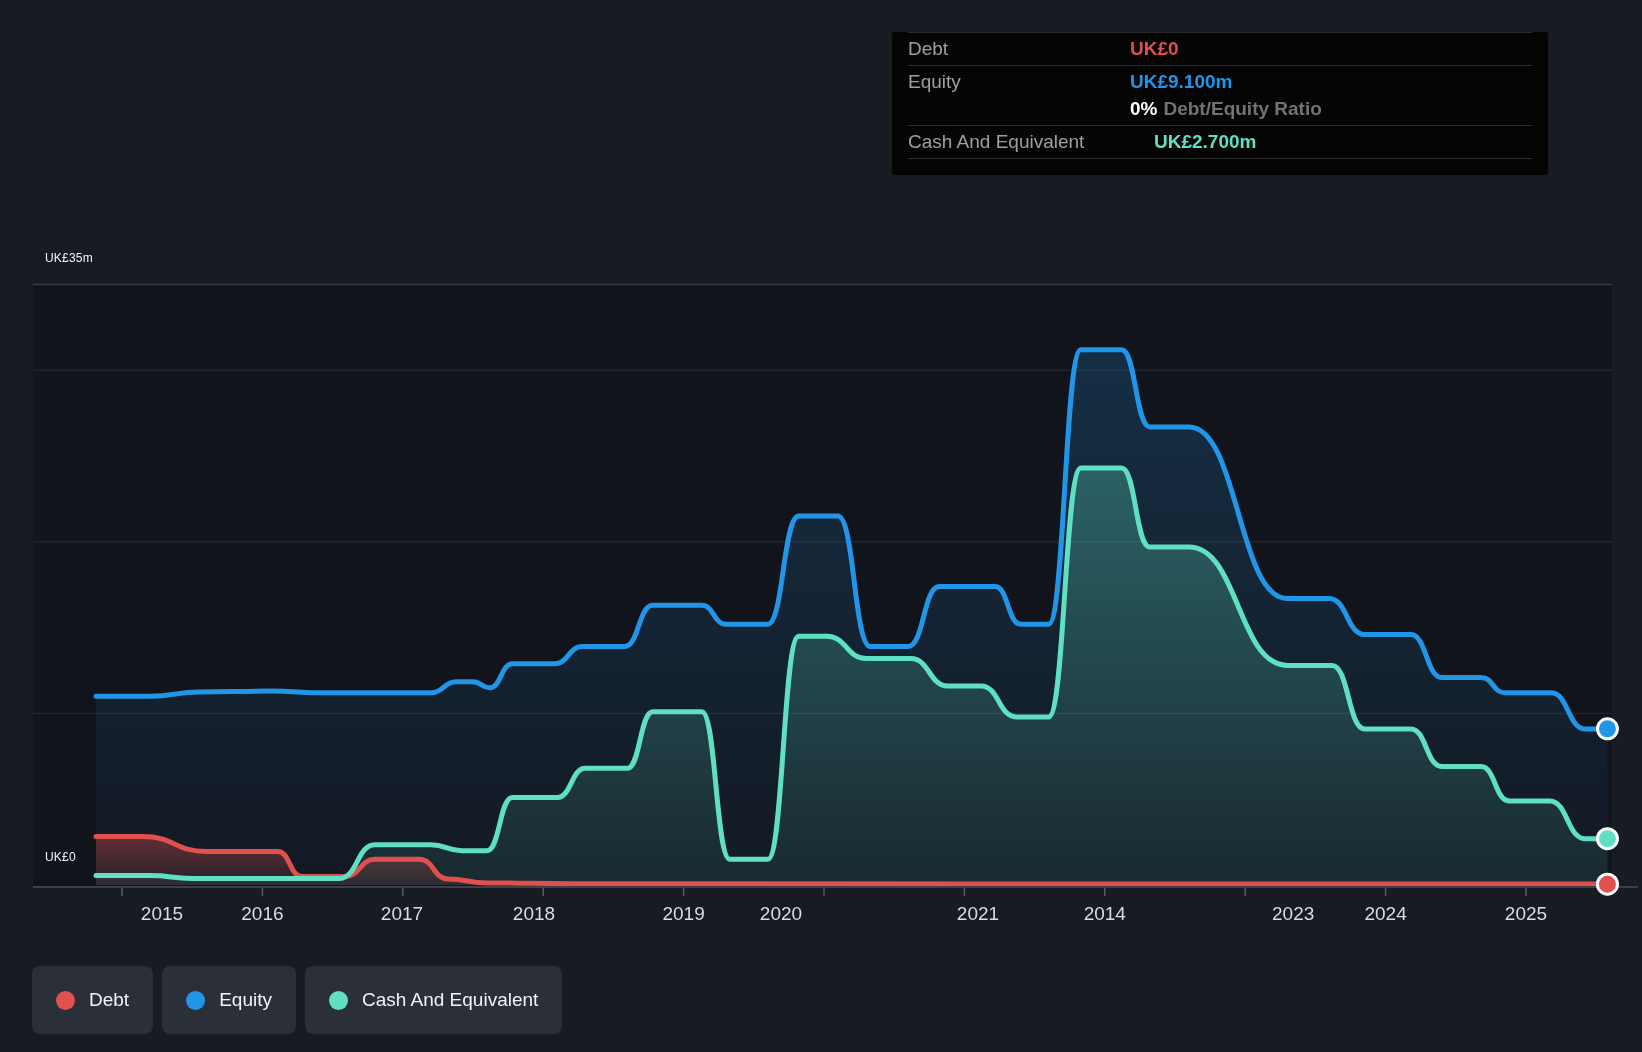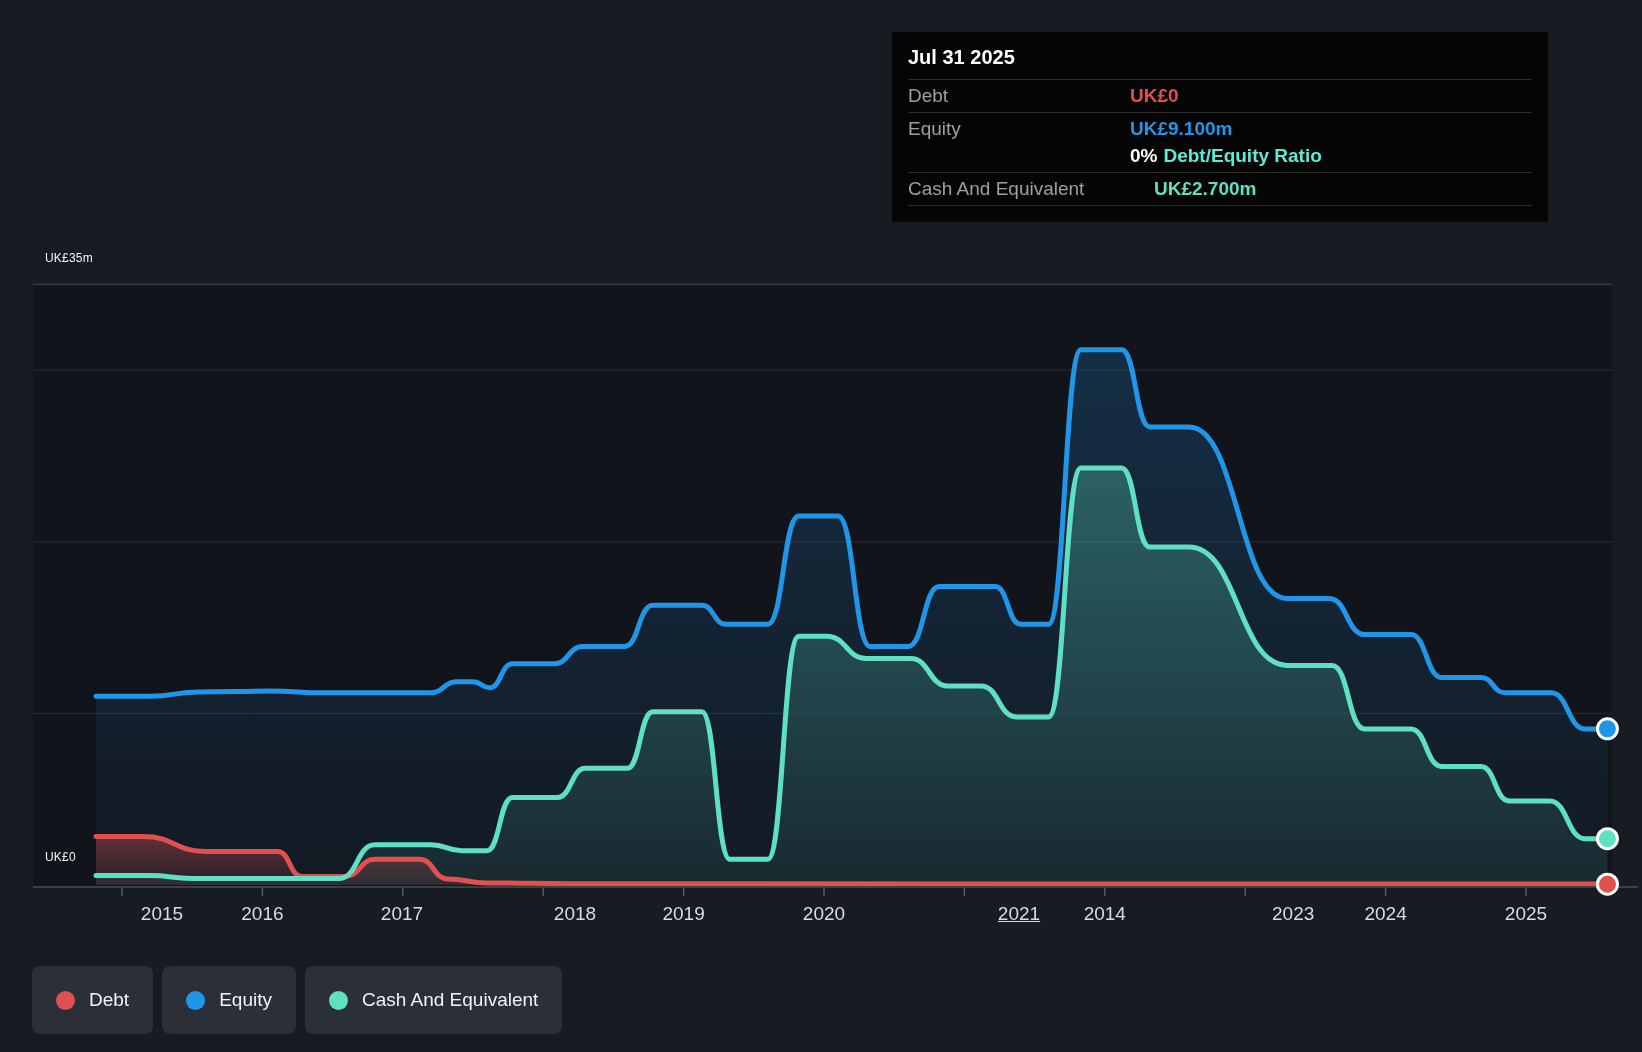--- a/index.html
+++ b/index.html
@@ -15,21 +15,21 @@
   
   .tooltip{position:absolute;left:892px;top:32px;width:656px;background:#050505;
            border-radius:3px;color:#fff;box-sizing:border-box;padding:0 16px 4px 16px;}
   .tt-title{font-size:20px;font-weight:700;padding:14px 0 10px 0;}
   .tt-row{display:flex;align-items:center;border-top:1px solid #2d2d2d;
           padding:5px 0;font-size:19px;min-height:22px;}
   .tt-row.no-line{border-top:none;padding-top:0;}
   .tt-label{flex:0 0 222px;color:#9aa0a6;}
   .tt-val{font-weight:700;}
   .tt-ratio-pct{color:#ffffff;font-weight:700;}
-  .tt-ratio-txt{color:#5eead4;font-weight:700;margin-left:6px;}
+  .tt-ratio-txt{color:#737373;font-weight:700;margin-left:6px;}
   .tt-bottom{border-top:1px solid #2d2d2d;height:12px;}
   
   .legend{position:absolute;left:32px;top:966px;display:flex;gap:9px;}
   .pill{height:68px;background:#2b3038;border-radius:8px;display:flex;align-items:center;
         padding:0 24px;cursor:pointer;}
   .ldot{width:19px;height:19px;border-radius:50%;margin-right:14px;flex:0 0 auto;}
   .plabel{color:#f0f2f4;font-size:19px;font-weight:500;white-space:nowrap;}
 </style>
 </head>
 <body>
@@ -79,32 +79,31 @@
       <circle cx="1607.4319999999898" cy="728.8713" r="10" fill="#2196e8" stroke="#ffffff" stroke-width="3"></circle>
     </svg>
 
   <div class="ylab" id="ylab-top">UK£35m</div>
   <div class="ylab" id="ylab-zero">UK£0</div>
 
   <div id="xlabels">
       <div class="xlab" style="left: 122px; margin-left: 40px;">2015</div>
       <div class="xlab" style="left: 262.4px;">2016</div>
       <div class="xlab" style="left: 402px;">2017</div>
-      <div class="xlab" style="left: 575px; text-align: right;">2018</div>
+      <div class="xlab" style="left: 534px; text-align: right;">2018</div>
       <div class="xlab" style="left: 683.6px;">2019</div>
-      <div class="xlab" style="left: 824px;">2020</div>
-      <div class="xlab" style="left: 1019px; text-decoration: underline;">2021</div>
+      <div class="xlab" style="left: 781px;">2020</div>
+      <div class="xlab" style="left: 978px;">2021</div>
       <div class="xlab" style="left: 1104.8px;">2014</div>
       <div class="xlab" style="left: 1245.2px; margin-left: 48px;">2023</div>
       <div class="xlab" style="left: 1385.6px;">2024</div>
       <div class="xlab" style="left: 1526px;">2025</div>
     </div>
 
   <div class="tooltip">
-    <div class="tt-title">Jul 31 2025</div>
     <div class="tt-row">
       <span class="tt-label">Debt</span>
       <span class="tt-val" id="tt-debt-val" style="color: rgb(224, 80, 78);">UK£0</span>
     </div>
     <div class="tt-row">
       <span class="tt-label">Equity</span>
       <span class="tt-val" id="tt-equity-val" style="color: rgb(33, 150, 232);">UK£9.100m</span>
     </div>
     <div class="tt-row no-line">
       <span class="tt-label"></span>

